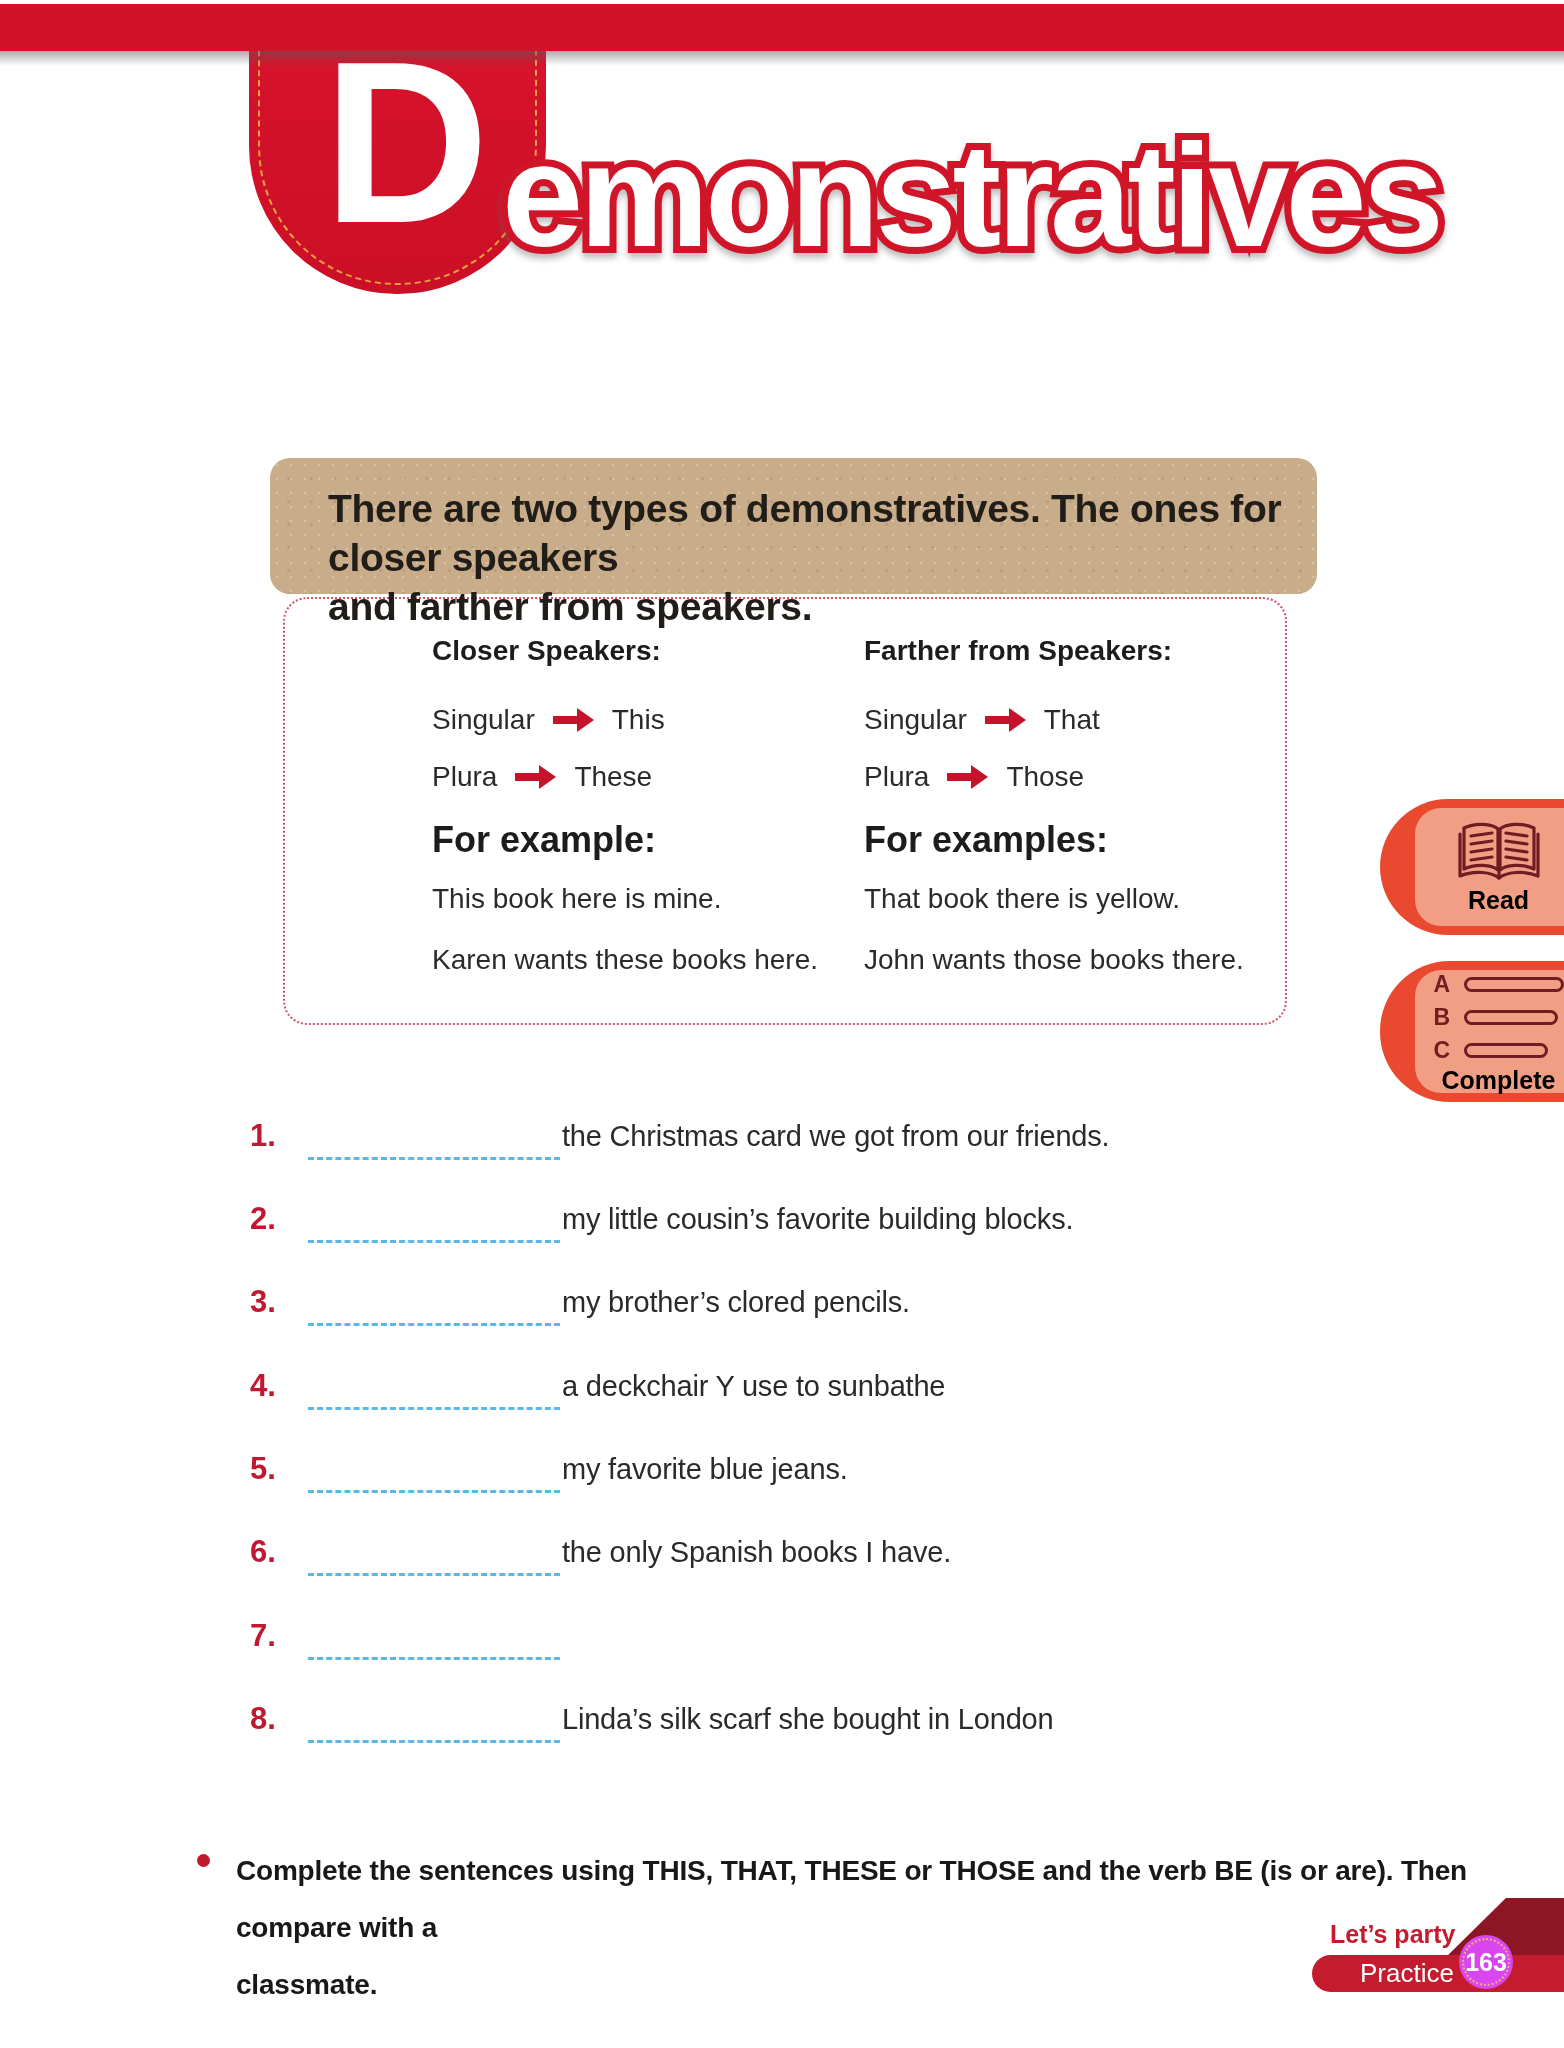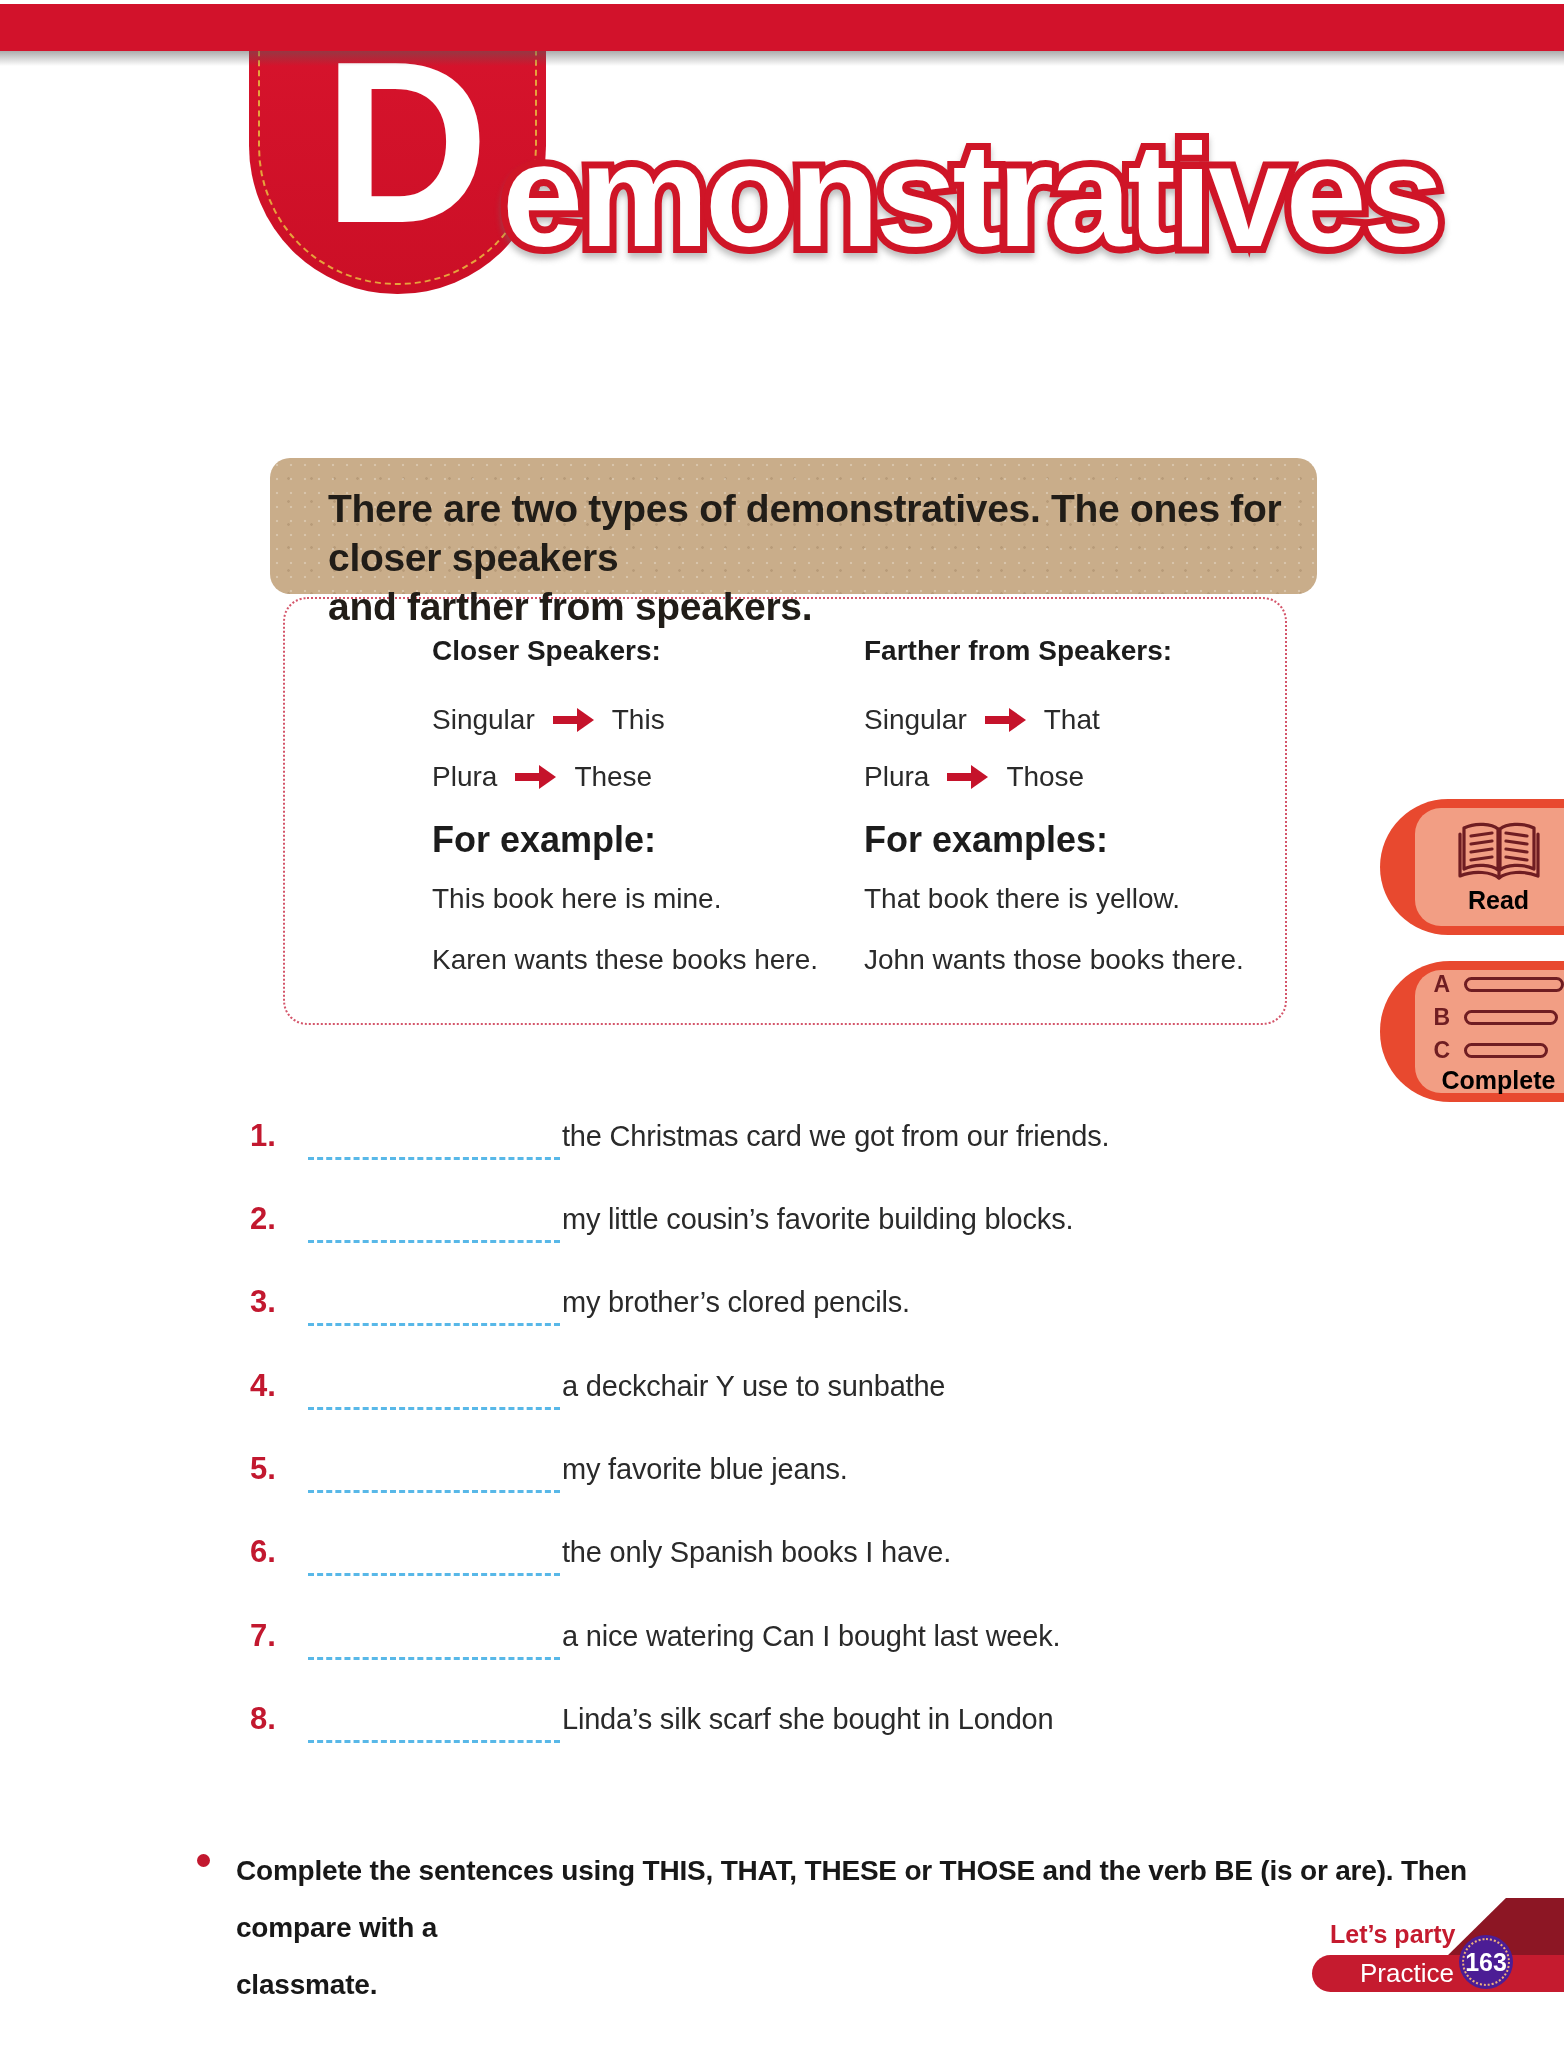--- a/index.html
+++ b/index.html
@@ -82,21 +82,21 @@
 
   
   .footer-wedge { position:absolute; left:1443px; top:1898px; width:121px; height:94px;
     background:#8c1624; clip-path:polygon(0 66%, 52% 0, 100% 0, 100% 100%, 0 100%); z-index:1; }
   .footer-bar { position:absolute; left:1312px; top:1955px; width:252px; height:37px;
     background:#c51b2f; border-radius:19px 0 0 19px; z-index:2;
     font-size:26px; color:#ffffff; line-height:37px; padding-left:48px; }
   .lets-party { position:absolute; left:1330px; top:1920px; width:120px; text-align:center;
     font-size:25px; font-weight:bold; color:#c51b2f; z-index:2; white-space:nowrap; }
   .page-badge { position:absolute; left:1459px; top:1935px; width:54px; height:54px;
-    border-radius:50%; background:#4c1d95; z-index:3;text-decoration:underline; }
+    border-radius:50%; background:#d946ef; z-index:3;text-decoration:underline; }
   .page-badge .ring { position:absolute; inset:3px; border:2px dotted #f0b27a; border-radius:50%; }
   .page-badge .num { position:absolute; inset:0; display:flex; align-items:center; justify-content:center;
     font-size:25px; font-weight:bold; color:#ffffff; }
 </style>
 </head>
 <body>
 
 <div class="page">
 
   <div class="top-bar"></div>
@@ -229,21 +229,20 @@
     <span class="ex-text">my favorite blue jeans.</span>
   </div>
   <div class="ex-row" style="top:1534px">
     <span class="ex-num">6.</span>
     <span class="ex-blank"></span>
     <span class="ex-text">the only Spanish books I have.</span>
   </div>
   <div class="ex-row" style="top:1618px">
     <span class="ex-num">7.</span>
     <span class="ex-blank"></span>
-    <span class="ex-text">a nice watering Can I bought last week.</span>
   </div>
   <div class="ex-row" style="top:1701px">
     <span class="ex-num">8.</span>
     <span class="ex-blank"></span>
     <span class="ex-text">Linda’s silk scarf she bought in London</span>
   </div>
 
   <div class="instruction">
     <span class="bullet-dot"></span>
     <div class="instruction-text">

